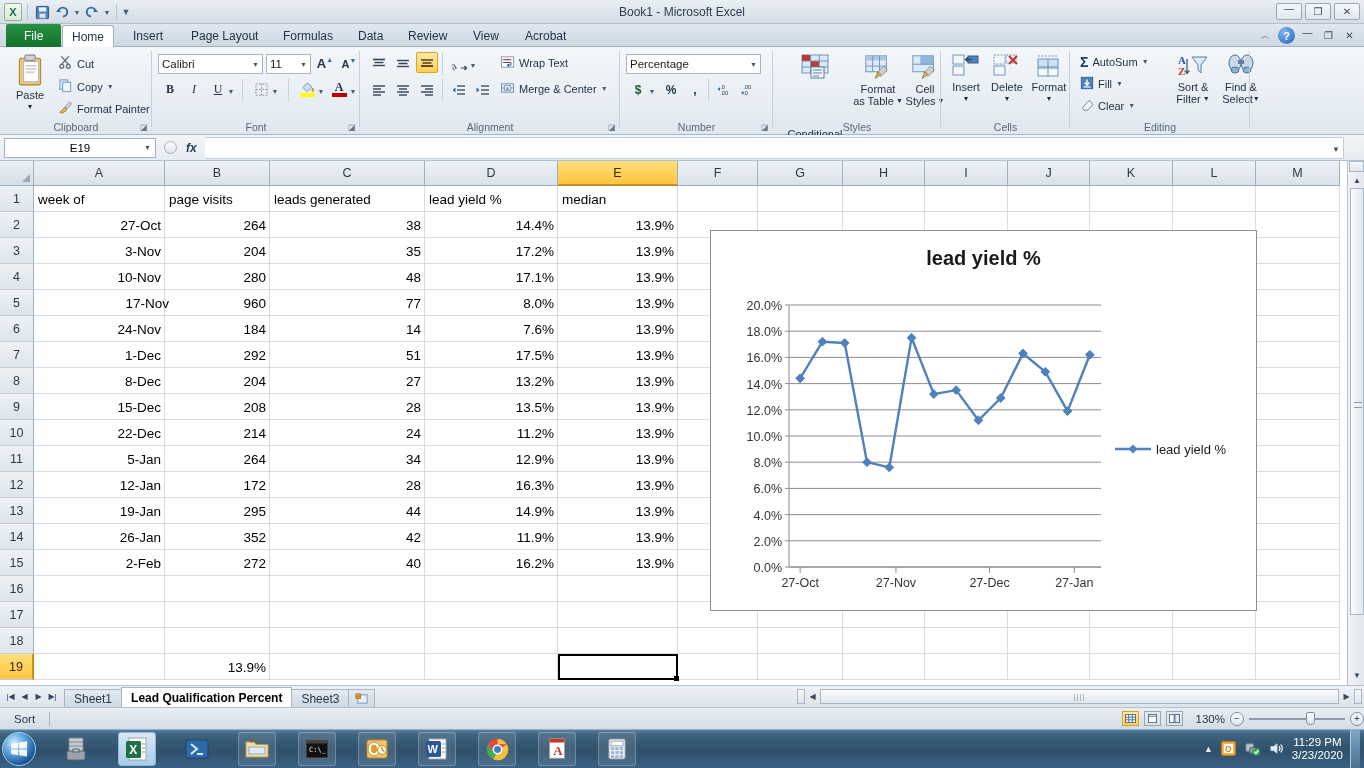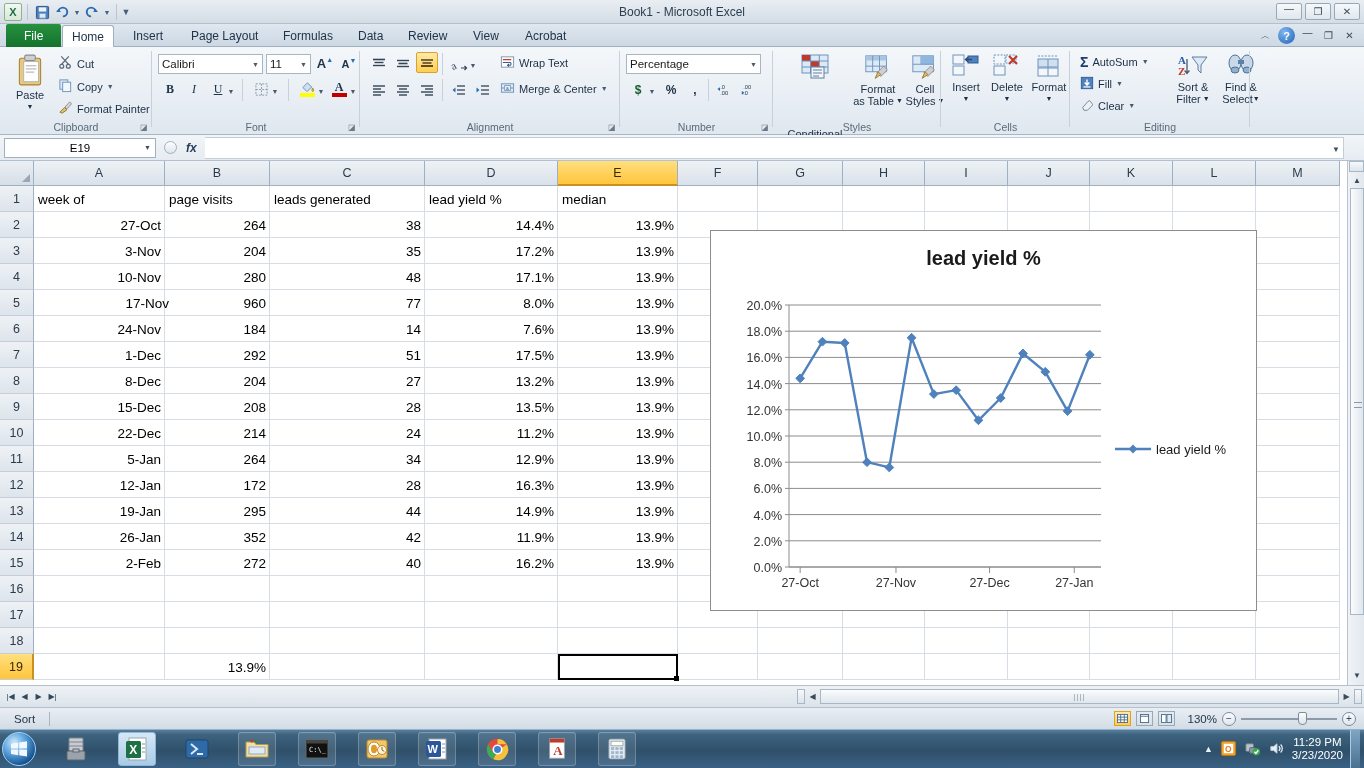--- a/index.html
+++ b/index.html
@@ -1092,35 +1092,47 @@
     </div>
   </div>
 
   <div class="hscroll-row">
     <div class="navbtns">
       <div class="nb">|◀</div>
       <div class="nb">◀</div>
       <div class="nb">▶</div>
       <div class="nb">▶|</div>
     </div>
+    <div style="display:flex;align-items:flex-end;height:22px;margin-left:6px;">
+      <div class="sheettab">Sheet1</div>
+      <div class="sheettab active">Lead Qualification Percent</div>
+      <div class="sheettab">Sheet3</div>
+      <div class="sheettab newsheet">
+        <svg width="13" height="12" viewBox="0 0 14 13">
+            <rect x="3" y="2" width="10" height="9" fill="#eaf1f8" stroke="#6f93bb"></rect>
+            <path d="M1 1 L6 1 L6 6 L1 6 Z" fill="#f0a030" stroke="#b5761c"></path>
+            <line x1="1" y1="3.5" x2="6" y2="3.5" stroke="#b5761c"></line>
+          </svg>
+      </div>
+    </div>
     <div style="margin-left:auto;display:flex;align-items:center;height:17px;width:565px;margin-right:2px;">
       <div style="width:8px;height:15px;background:linear-gradient(to bottom,#f7f9fb,#dce4eb);border:1px solid #a9b6c3;"></div>
       <div style="width:15px;height:15px;display:flex;align-items:center;justify-content:center;font-size:8px;color:#3a4a5a;">◀</div>
       <div style="flex:1;height:15px;background:linear-gradient(to bottom,#fbfcfd,#dfe6ed);border:1px solid #a9b6c3;display:flex;align-items:center;justify-content:center;">
         <span style="font-size:8px;color:#8a99a8;letter-spacing:1px;">||||</span>
       </div>
       <div style="width:15px;height:15px;display:flex;align-items:center;justify-content:center;font-size:8px;color:#3a4a5a;">▶</div>
       <div style="width:8px;height:15px;background:linear-gradient(to bottom,#f7f9fb,#dce4eb);border:1px solid #a9b6c3;"></div>
     </div>
   </div>
 
   <div class="statusbar">
     <span style="margin-left:14px;">Sort</span>
     <span style="margin-left:14px;width:1px;height:14px;background:#aab6c2;"></span>
-    <div style="margin-left:auto;display:flex;align-items:center;gap:5px;padding-right:8px;">
+    <div style="margin-left:auto;display:flex;align-items:center;gap:5px;">
       <div class="zoombtn on">
         <svg width="11" height="9" viewBox="0 0 12 10">
             <rect x="0.5" y="0.5" width="11" height="9" fill="#fff" stroke="#4a6a8a"></rect>
             <line x1="4" y1="0.5" x2="4" y2="9.5" stroke="#4a6a8a"></line>
             <line x1="8" y1="0.5" x2="8" y2="9.5" stroke="#4a6a8a"></line>
             <line x1="0.5" y1="3.5" x2="11.5" y2="3.5" stroke="#4a6a8a"></line>
             <line x1="0.5" y1="6.5" x2="11.5" y2="6.5" stroke="#4a6a8a"></line>
           </svg>
       </div>
       <div class="zoombtn">

